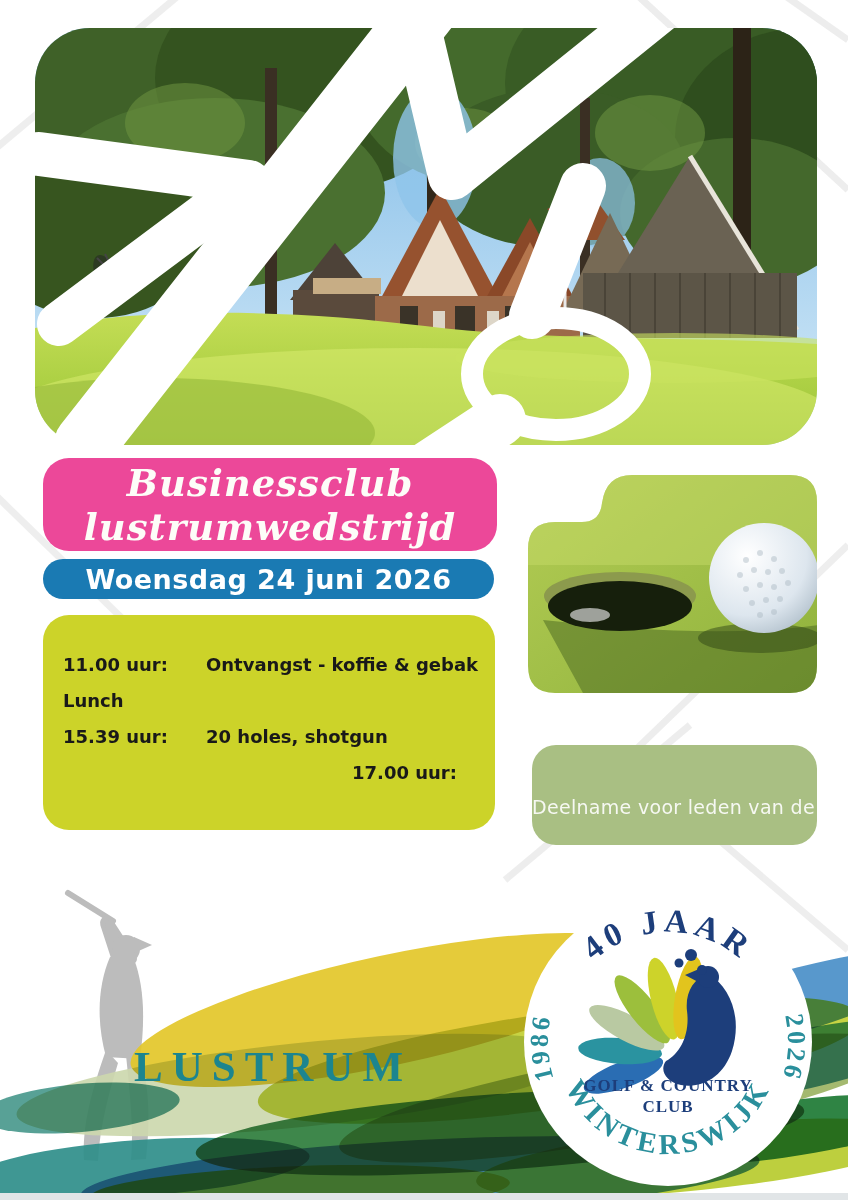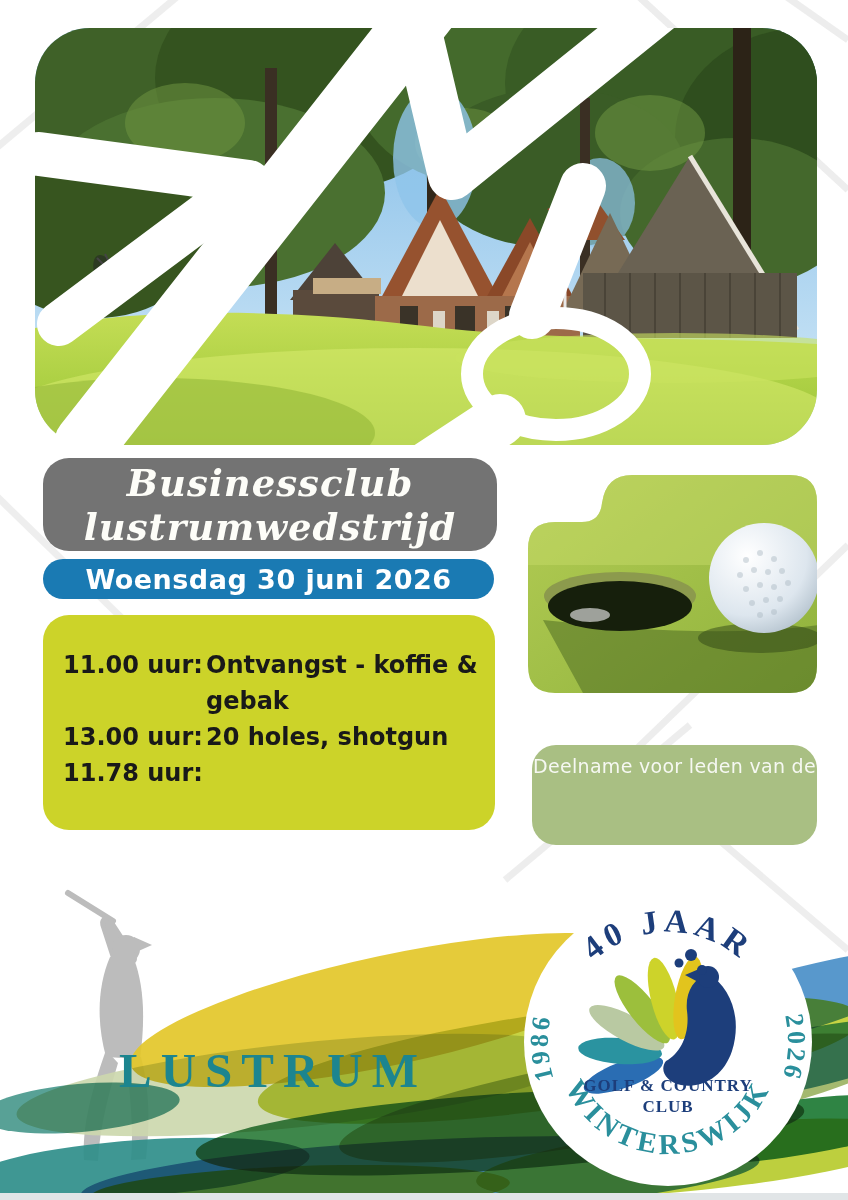--- a/index.html
+++ b/index.html
@@ -2,42 +2,42 @@
 <html><head>
 <meta charset="utf-8">
 <style>
   html,body{margin:0;padding:0;background:#fff;}
   .page{position:relative;width:848px;height:1200px;background:#ffffff;overflow:hidden;
         font-family:"DejaVu Sans","Liberation Sans",sans-serif;}
   .abs{position:absolute;}
   svg{display:block;}
 
   
-  .title-banner{left:43px;top:458px;width:454px;height:93px;background:#737373;border-radius:26px;
+  .title-banner{left:43px;top:458px;width:454px;height:93px;background:#ec4899;border-radius:26px;
     display:flex;flex-direction:column;justify-content:center;align-items:center;}
   .title-banner .tline{font-family:"DejaVu Serif","Liberation Serif",serif;font-style:italic;font-weight:700;
     color:#fdfdf8;font-size:37px;line-height:44px;letter-spacing:1px;}
   .date-banner{left:43px;top:559px;width:451px;height:40px;background:#1a7ab3;border-radius:20px;
     display:flex;justify-content:center;align-items:center;color:#ffffff;font-weight:700;font-size:27px;letter-spacing:.5px;}
 
   
   .schedule-card{left:43px;top:615px;width:452px;height:215px;background:#ccd329;border-radius:26px;
     padding:32px 0 0 20px;box-sizing:border-box;}
-  .sched-row{display:flex;font-weight:700;font-size:24px;line-height:36px;color:#191919;}
+  .sched-row{display:flex;font-weight:700;font-size:18px;line-height:36px;color:#191919;justify-content:flex-end;}
   .sched-time{width:143px;flex:none;}
   .sched-act{flex:1;}
 
   
   .note-card{left:532px;top:745px;width:285px;height:100px;background:#a9bf83;border-radius:24px;
-    display:flex;flex-direction:column;align-items:center;padding-top:8px;box-sizing:border-box;}
+    display:flex;flex-direction:row;align-items:center;padding-top:24px;box-sizing:border-box;}
   .note-line{color:#f6f8f2;font-size:19px;line-height:26px;font-weight:400;letter-spacing:.3px;}
 
   
   .lustrum-wordmark{left:108px;top:1042px;width:330px;text-align:center;
-    font-family:"Liberation Serif","DejaVu Serif",serif;font-weight:700;font-size:49px;letter-spacing:9px;
+    font-family:"Liberation Serif","DejaVu Serif",serif;font-weight:700;font-size:43px;letter-spacing:9px;
     color:#1c858f;}
   .blend{mix-blend-mode:multiply;}
 </style>
 </head>
 <body>
 
 <div class="page">
 
   <svg class="abs" style="left:0;top:0" width="848" height="1200" viewBox="0 0 848 1200">
     <g stroke="#ececec" stroke-width="7" fill="none" opacity="0.9">
@@ -151,36 +151,37 @@
       <path d="M 465,392 L 328,482" stroke-width="52"></path>
     </g>
   </svg>
 
   <div class="abs title-banner">
     <div class="tline">Businessclub</div>
     <div class="tline">lustrumwedstrijd</div>
   </div>
 
   <div class="abs date-banner">
-    <span>Woensdag 30 juni 2026</span>
+    <span>Woensdag 24 juni 2026</span>
   </div>
 
   <div class="abs schedule-card">
     <div class="sched-row">
       <span class="sched-time">11.00 uur:</span>
       <span class="sched-act">Ontvangst - koffie &amp; gebak</span>
     </div>
     <div class="sched-row">
+      <span class="sched-act">Lunch</span>
     </div>
     <div class="sched-row">
-      <span class="sched-time">13.00 uur:</span>
+      <span class="sched-time">15.39 uur:</span>
       <span class="sched-act">20 holes, shotgun</span>
     </div>
     <div class="sched-row">
-      <span class="sched-time">11.78 uur:</span>
+      <span class="sched-time">17.00 uur:</span>
     </div>
   </div>
 
   <svg class="abs" style="left:528px;top:475px" width="289" height="218" viewBox="0 0 289 218">
     <defs>
       <clipPath id="ballClip">
         <path d="M 0,74 Q 0,47 27,47 L 54,47 Q 72,47 74,28 Q 78,0 104,0 L 262,0 Q 289,0 289,27 L 289,191 Q 289,218 262,218 L 27,218 Q 0,218 0,191 Z"></path>
       </clipPath>
       <linearGradient id="ballGrassG" x1="0" y1="0" x2="1" y2="1">
         <stop offset="0" stop-color="#b3cc54"></stop>

